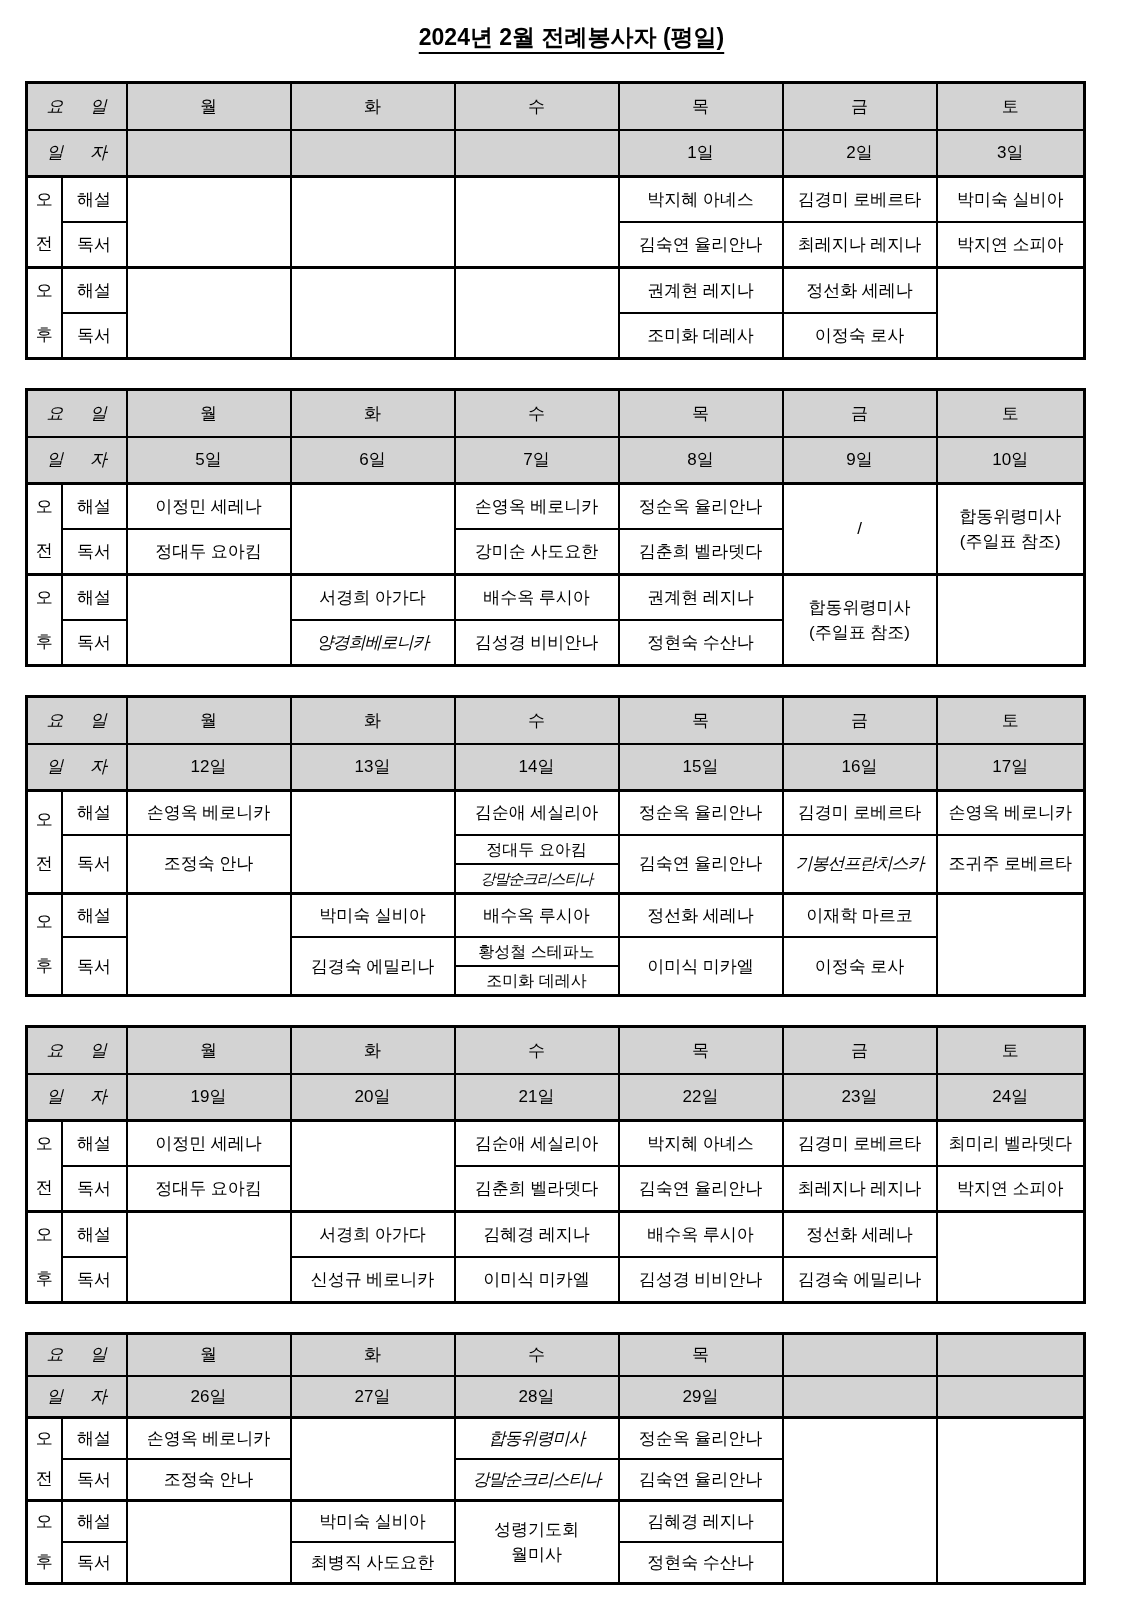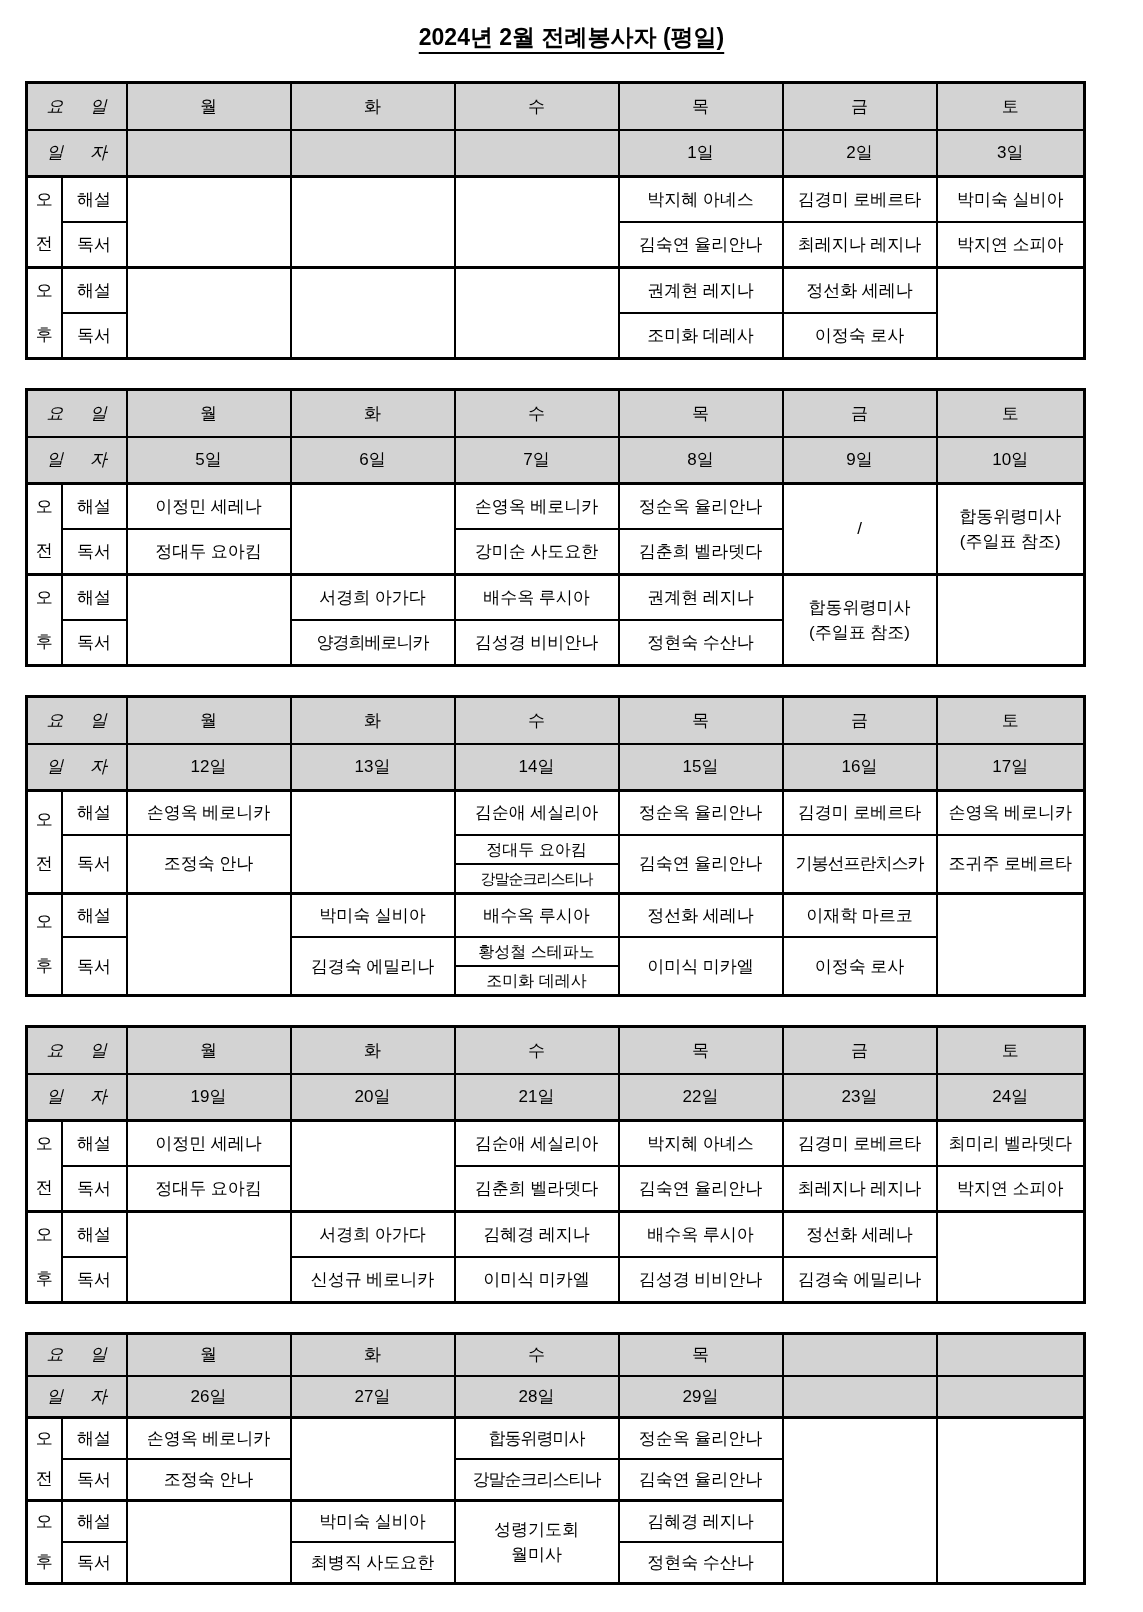--- a/index.html
+++ b/index.html
@@ -29,21 +29,21 @@
   .sched.short tr.hrow, .sched.short tr.drow { height: 42px; }
   .sched.short tr.brow { height: 40px; }
   .sched tr.body-start td, .sched tr.pm-start td { border-top: 3px solid #000; }
   .dayh, .datec { font-size: 18px; }
   .rlab { font-size: 17px; }
   .period span { display: block; line-height: 44px; font-size: 17px; }
   .sched.short .period span { line-height: 40px; }
   .mline { line-height: 25px; font-size: 17px; }
   .sline { line-height: 27px; font-size: 16px; }
   .sline + .sline { border-top: 2px solid #000; }
-  .tight { font-size: 15px; letter-spacing: -1px; }
+  .tight { font-size: 15px; letter-spacing: -1px; font-style: italic; }
   .slash { font-size: 22px; }
 </style>
 </head>
 <body>
 
 <div class="page">
   <h1 class="doc-title">2024년 2월 전례봉사자 (평일)</h1>
   <div id="tables">
       <table class="sched">
         <colgroup>

